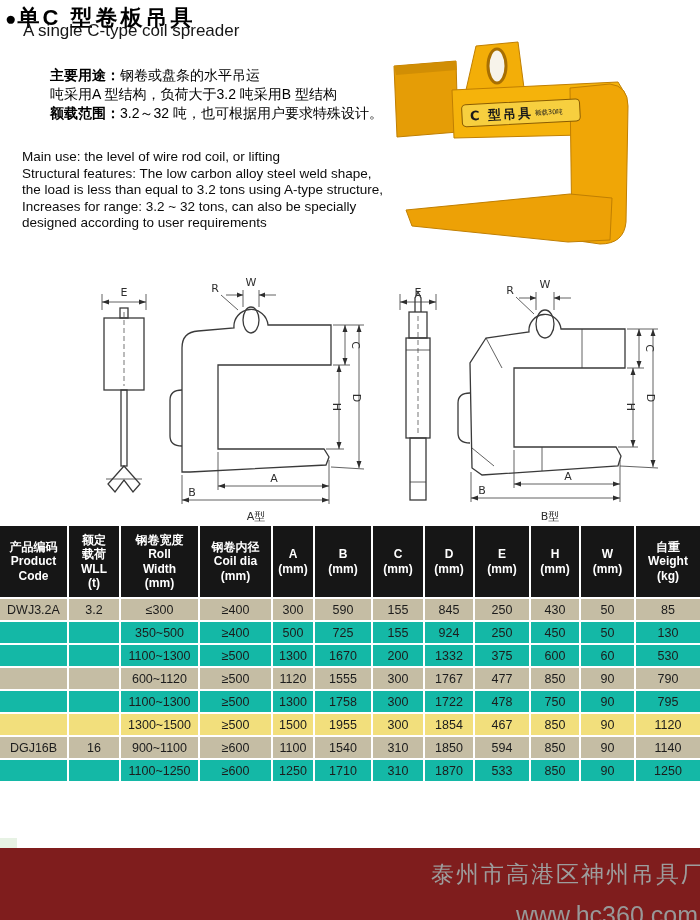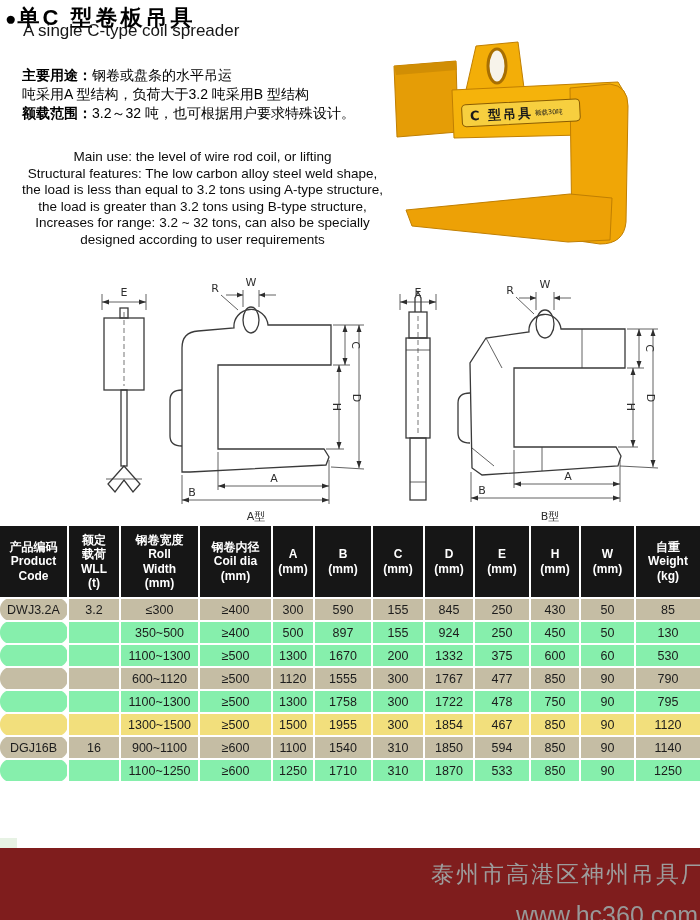--- a/index.html
+++ b/index.html
@@ -7,25 +7,25 @@
         font-family:"Liberation Sans","DejaVu Sans",sans-serif;color:#000;}
 
   
   .title-row{position:absolute;left:5px;top:3px;display:flex;align-items:center;}
   .bullet{font-size:19px;line-height:1;margin-right:1px;}
   .title-cn{font-size:22px;font-weight:bold;letter-spacing:3px;}
   .title-en{position:absolute;left:23px;top:21px;font-size:17px;color:#171717;}
 
   
   .desc-cn{position:absolute;left:22px;top:66px;font-size:14px;line-height:19px;color:#000;}
-  .desc-cn .cn-line{white-space:nowrap;}
+  .desc-cn .cn-line{white-space:nowrap;margin-left:28px;}
   .cn-label{font-weight:bold;}
 
   
-  .desc-en{position:absolute;left:22px;top:149px;font-size:13.5px;line-height:16.5px;color:#0c0c0c;text-align:center;}
+  .desc-en{position:absolute;left:22px;top:149px;font-size:13.5px;line-height:16.5px;color:#0c0c0c;}
 
   
   .photo{position:absolute;left:372px;top:26px;width:328px;height:240px;}
 
   
   .drawings{position:absolute;left:0;top:268px;width:700px;height:256px;}
   .draw-a{position:absolute;left:88px;top:0;}
   .draw-b{position:absolute;left:382px;top:0;}
   .drawings line,.drawings path.outline,.drawings rect,.drawings ellipse{stroke:#3a3a3a;fill:none;}
   .drawings text{font-family:"DejaVu Sans",sans-serif;font-size:11px;fill:#2e2e2e;}
@@ -37,24 +37,24 @@
 
   
   table.spec{position:absolute;left:0;top:526px;width:700px;border-collapse:collapse;table-layout:fixed;}
   table.spec th{background:#161616;color:#ffffff;font-size:12px;font-weight:bold;line-height:1.18;
                 white-space:pre-line;text-align:center;vertical-align:middle;
                 border:2px solid #ffffff;border-top:none;height:69px;padding:1px 0;}
   table.spec th:first-child{border-left:none;}
   table.spec th:last-child{border-right:none;}
   table.spec td{font-size:12.5px;color:#1c1c1c;text-align:center;vertical-align:middle;
                 border:2px solid #ffffff;height:21px;padding:0;}
-  table.spec td:first-child{border-left:none;border-radius:11px;}
+  table.spec td:first-child{border-left:none;}
   table.spec td:last-child{border-right:none;}
   tr.row-tan td{background:#c5bda4;}
-  tr.row-cream td{background:#86efac;text-align:center;}
+  tr.row-cream td{background:#14b8a6;text-align:center;}
   tr.row-yellow td{background:#f2df7c;}
 
   
   .artifact{position:absolute;left:0;top:838px;width:17px;height:14px;background:#e7f2e4;}
   .footer{position:absolute;left:0;top:848px;width:700px;height:80px;background:#7f1d1d;
           text-align:right;overflow:hidden;}
   .footer .company{margin-top:13px;margin-right:-6px;font-size:23px;letter-spacing:2px;
                    color:#9d9d9d;line-height:1.15;}
   .footer .website{margin-right:2px;font-size:25px;color:#989898;line-height:1.0;margin-top:16px;}
 </style>
@@ -78,21 +78,20 @@
     </div>
     <div class="cn-line">
       <span class="cn-label">额载范围：</span><span>3.2～32 吨，也可根据用户要求特殊设计。</span>
     </div>
   </div>
 
   <div class="desc-en">
     <div>Main use: the level of wire rod coil, or lifting</div>
     <div>Structural features: The low carbon alloy steel weld shape,</div>
     <div>the load is less than equal to 3.2 tons using A-type structure,</div>
-    <div>the load is greater than 3.2 tons using B-type structure,</div>
     <div>Increases for range: 3.2 ~ 32 tons, can also be specially</div>
     <div>designed according to user requirements</div>
   </div>
 
   <div class="photo">
     <svg width="328" height="240" viewBox="0 0 328 240">
 
       <polygon points="22,40 84,35 86,106 25,111" fill="#e59d06" stroke="#c07f02" stroke-width="1"></polygon>
       <polygon points="22,40 84,35 85,44 24,49" fill="#d18e04" stroke="none"></polygon>
 
@@ -315,21 +314,21 @@
           <td>430</td>
           <td>50</td>
           <td>85</td>
         </tr>
         <tr class="row-cream">
           <td></td>
           <td></td>
           <td>350~500</td>
           <td>≥400</td>
           <td>500</td>
-          <td>897</td>
+          <td>725</td>
           <td>155</td>
           <td>924</td>
           <td>250</td>
           <td>450</td>
           <td>50</td>
           <td>130</td>
         </tr>
         <tr class="row-cream">
           <td></td>
           <td></td>

